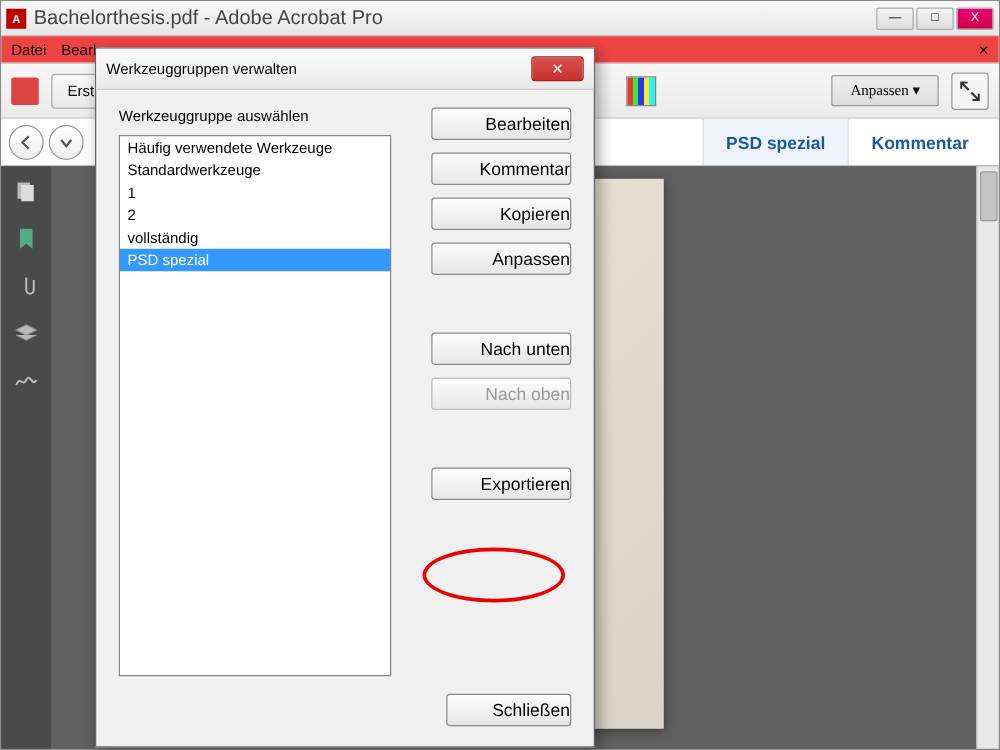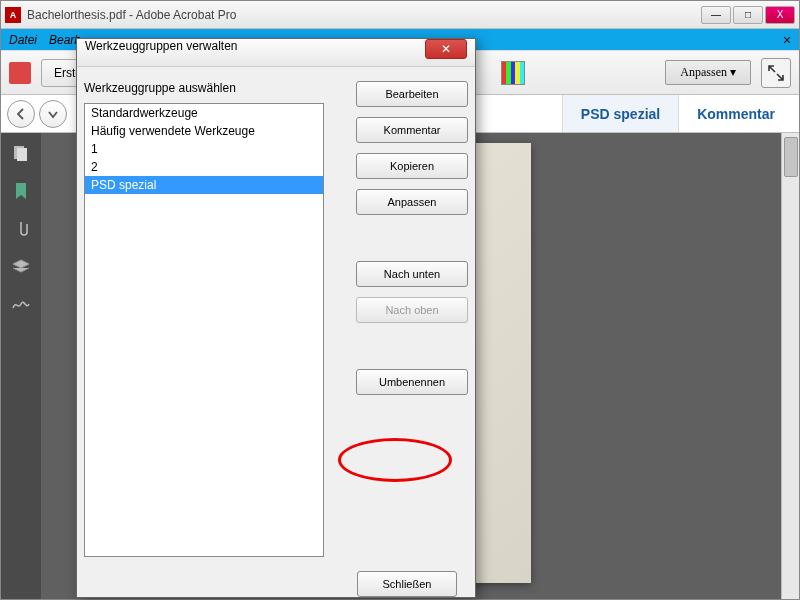--- a/index.html
+++ b/index.html
@@ -2,25 +2,25 @@
 <html><head>
 <meta charset="utf-8">
 <style>
 * { margin: 0; padding: 0; box-sizing: border-box; font-family: 'Segoe UI', Tahoma, sans-serif; }
 body { width: 800px; height: 600px; overflow: hidden; background: #e8e8e8; position: relative; }
 
 
 .window { width: 800px; height: 600px; background: #fff; border: 1px solid #888; display: flex; flex-direction: column; }
 .titlebar { height: 28px; background: linear-gradient(#f8f8f8,#e6e6e6); display: flex; align-items: center; padding: 0 4px; border-bottom: 1px solid #c0c0c0; }
 .title-icon { width: 16px; height: 16px; background: #b00; margin-right: 6px; display: inline-flex; align-items: center; justify-content: center; font-size: 9px; color:#fff; font-weight:bold;}
-.title-text { font-size: 12px; color: #444; flex: 1; }
+.title-text { font-size: 16px; color: #444; flex: 1; }
 .win-buttons { display: flex; gap: 2px; }
 .win-btn { width: 30px; height: 18px; background: linear-gradient(#f4f4f4,#ddd); border: 1px solid #aaa; border-radius: 2px; font-size: 10px; display:flex;align-items:center;justify-content:center; }
 .win-btn.close { background: linear-gradient(#e07,#c04); color:#fff;}
-.menubar { height: 22px; background: #0ea5e9; display: flex; align-items: center; padding: 0 8px; font-size: 12px; gap: 12px; border-bottom: 1px solid #ddd; position:relative;font-style:italic;}
+.menubar { height: 22px; background: #ef4444; display: flex; align-items: center; padding: 0 8px; font-size: 12px; gap: 12px; border-bottom: 1px solid #ddd; position:relative;}
 .menubar .close-x { position:absolute; right:8px; font-size:14px; cursor:pointer;}
 .toolbar { height: 44px; background: linear-gradient(#f7f7f7,#eaeaea); border-bottom: 1px solid #c0c0c0; display: flex; align-items: center; padding: 0 8px; gap: 10px; }
 .tb-btn { height: 28px; padding: 0 12px; background: linear-gradient(#f8f8f8,#e8e8e8); border: 1px solid #aaa; border-radius: 3px; font-size: 12px; display:flex;align-items:center; gap:6px;}
 .tb-icon { width: 22px; height: 22px; background: #d44; border-radius:2px;}
 .tb-spacer { flex: 1; }
 .colorbars { width: 24px; height: 24px; background: linear-gradient(90deg,#e33 0 20%,#3e3 20% 40%,#33e 40% 60%,#ee3 60% 80%,#3ee 80% 100%); border:1px solid #888;}
 .anpassen { background: linear-gradient(#eee,#ddd); border:1px solid #999; padding:4px 14px; font-size:12px; border-radius:2px;font-family:Liberation Serif, serif;}
 .fullscreen-btn { width:30px; height:30px; border:1px solid #999; background:#f4f4f4; display:flex;align-items:center;justify-content:center; border-radius:3px;}
 
 .subbar { height: 38px; background: #fff; border-bottom: 1px solid #c0c0c0; display: flex; align-items: center; padding: 0 6px; }
@@ -36,34 +36,34 @@
 .page-preview { width: 240px; height: 440px; background: linear-gradient(135deg,#e8e4d8,#d8d4c8); box-shadow: 0 2px 8px rgba(0,0,0,.4); position:relative; overflow:hidden;}
 .yellow-circle { position:absolute; top:180px; left:50px; width:70px; height:70px; background:#f1c40f; border-radius:50%;}
 .plane { position:absolute; top:195px; left:60px; font-size:32px; color:#000;}
 .doc-text1 { position:absolute; top:255px; left:40px; font-size:9px; font-style:italic; color:#333;}
 .doc-text2 { position:absolute; top:300px; left:40px; font-size:9px; font-style:italic; color:#333;}
 .scroll { width: 18px; background: #e8e8e8; border-left: 1px solid #bbb; position:relative;}
 .scroll-thumb { position:absolute; top:4px; left:2px; width:14px; height:40px; background:#c4c4c4; border:1px solid #999; border-radius:2px;}
 
 
 .dialog { position: absolute; left: 76px; top: 38px; width: 400px; height: 560px; background: #f0f0f0; border: 1px solid #666; box-shadow: 3px 3px 12px rgba(0,0,0,.4); display: flex; flex-direction: column; }
-.dlg-title { height: 28px; background: linear-gradient(#fdfdfd,#e8e8e8); display: flex; align-items: flex-start; padding: 0 8px; font-size: 12px; border-bottom:1px solid #ccc;}
+.dlg-title { height: 28px; background: linear-gradient(#fdfdfd,#e8e8e8); display: flex; align-items: center; padding: 16px 8px; font-size: 12px; border-bottom:1px solid #ccc;}
 .dlg-title-text { flex: 1; }
 .dlg-close { width: 42px; height: 20px; background: linear-gradient(#d9534f,#c9302c); color: #fff; border-radius: 3px; display:flex;align-items:center;justify-content:center; font-size:12px; border:1px solid #a02622;}
-.dlg-body { flex: 1; padding: 14px 7px; display: flex; gap: 32px; }
+.dlg-body { flex: 1; padding: 14px 18px; display: flex; gap: 32px; }
 .dlg-left { flex: 1; display: flex; flex-direction: column; }
 .dlg-label { font-size: 12px; margin-bottom: 8px; }
 .listbox { flex: 1; background: #fff; border: 1px solid #888; overflow: auto; font-size: 12px; }
 .list-item { padding: 2px 6px; cursor: default; }
 .list-item.selected { background: #3399ff; color: #fff; }
 .dlg-right { width: 112px; display: flex; flex-direction: column; gap: 10px; }
-.dlg-btn { height: 26px; background: linear-gradient(#fdfdfd,#e6e6e6); border: 1px solid #8a8a8a; border-radius: 3px; font-size: 11px; cursor: pointer; }
+.dlg-btn { height: 26px; background: linear-gradient(#fdfdfd,#e6e6e6); border: 1px solid #8a8a8a; border-radius: 3px; font-size: 14px; cursor: pointer; text-align: right; }
 .dlg-btn.disabled { color: #999; border-color:#bbb; }
 .gap { height: 26px; }
-.dlg-footer { padding: 0 18px 0; display: flex; justify-content: flex-end; }
+.dlg-footer { padding: 0 18px 16px; display: flex; justify-content: flex-end; }
 
 
 .annot { position: absolute; border: 3px solid #e00; border-radius: 50%; width: 114px; height: 44px; pointer-events: none; }
 </style>
 </head>
 <body>
 
 <div class="window">
   <div class="titlebar">
     <span class="title-icon">A</span>
@@ -158,37 +158,38 @@
 
 <div class="dialog">
   <div class="dlg-title">
     <span class="dlg-title-text">Werkzeuggruppen verwalten</span>
     <div class="dlg-close">✕</div>
   </div>
   <div class="dlg-body">
     <div class="dlg-left">
       <div class="dlg-label">Werkzeuggruppe auswählen</div>
       <div class="listbox" id="listbox">
+          <div class="list-item">Häufig verwendete Werkzeuge</div>
           <div class="list-item">Standardwerkzeuge</div>
-          <div class="list-item">Häufig verwendete Werkzeuge</div>
           <div class="list-item">1</div>
           <div class="list-item">2</div>
+          <div class="list-item">vollständig</div>
           <div class="list-item selected">PSD spezial</div>
         </div>
     </div>
     <div class="dlg-right">
       <button class="dlg-btn">Bearbeiten</button>
       <button class="dlg-btn">Kommentar</button>
       <button class="dlg-btn">Kopieren</button>
       <button class="dlg-btn">Anpassen</button>
       <div class="gap"></div>
       <button class="dlg-btn">Nach unten</button>
       <button class="dlg-btn disabled">Nach oben</button>
       <div class="gap"></div>
-      <button class="dlg-btn">Umbenennen</button>
+      <button class="dlg-btn">Exportieren</button>
     </div>
   </div>
   <div class="dlg-footer">
     <button class="dlg-btn" style="width:100px">Schließen</button>
   </div>
 </div>
 
 <div class="annot" style="left:338px; top:438px;"></div>
 
 </body></html>

